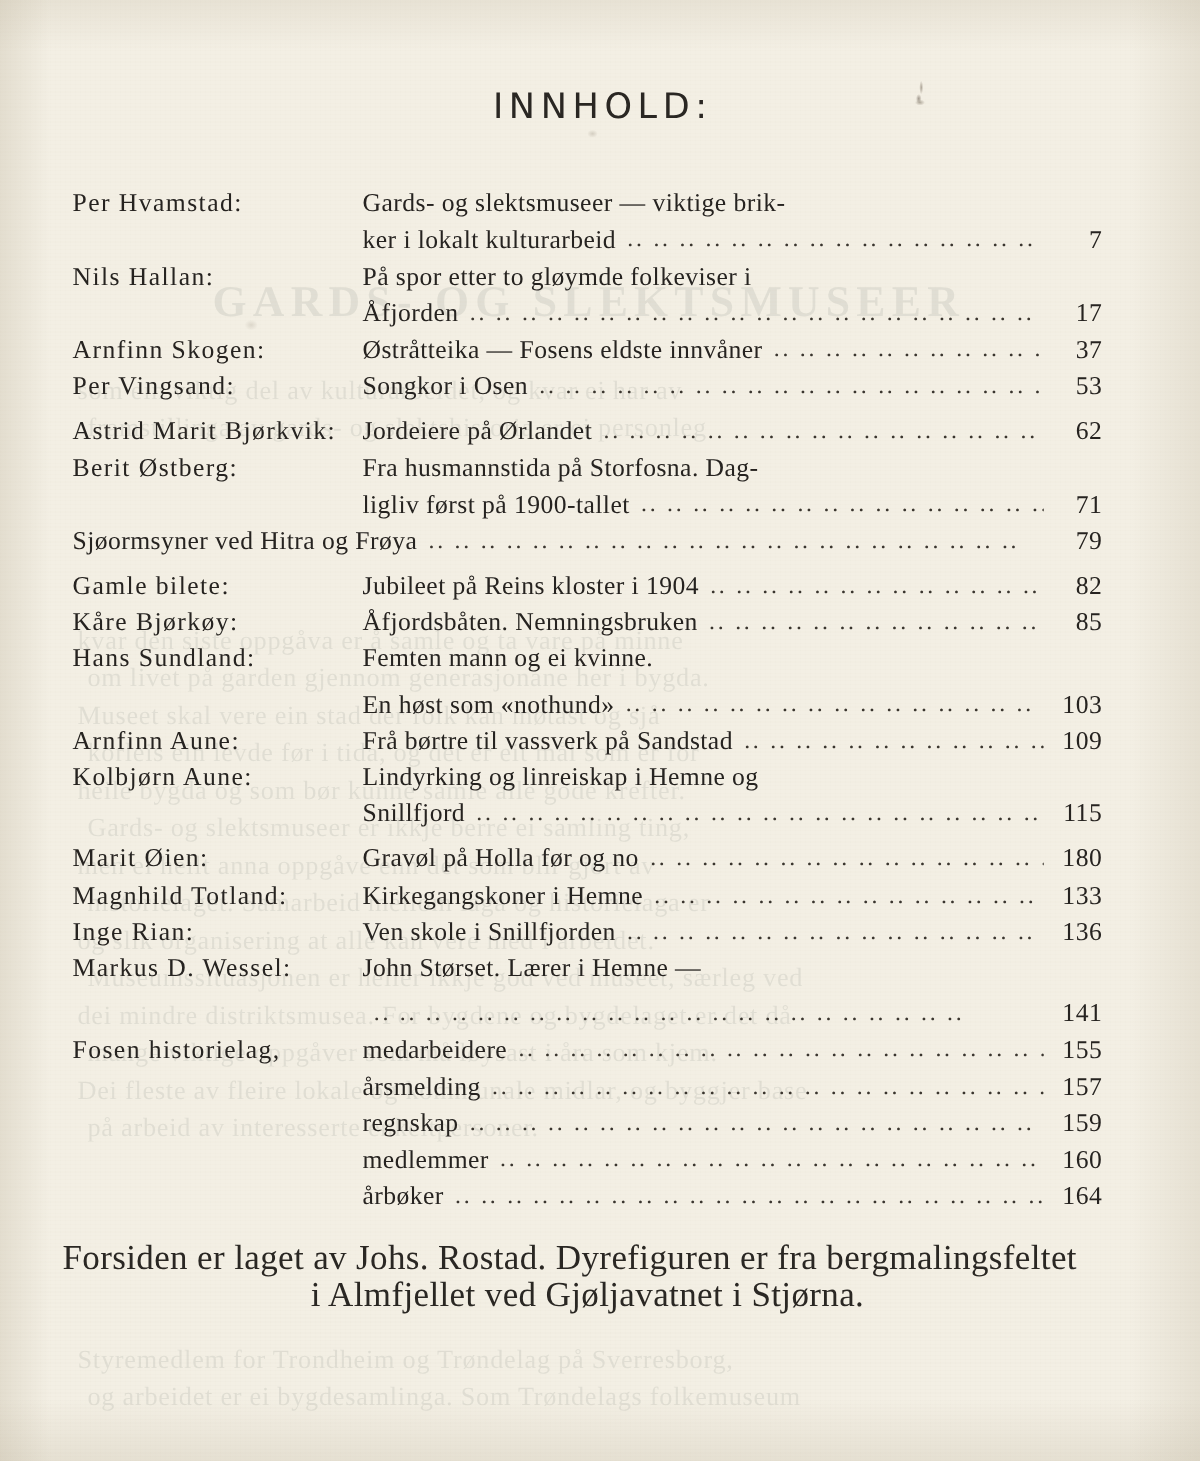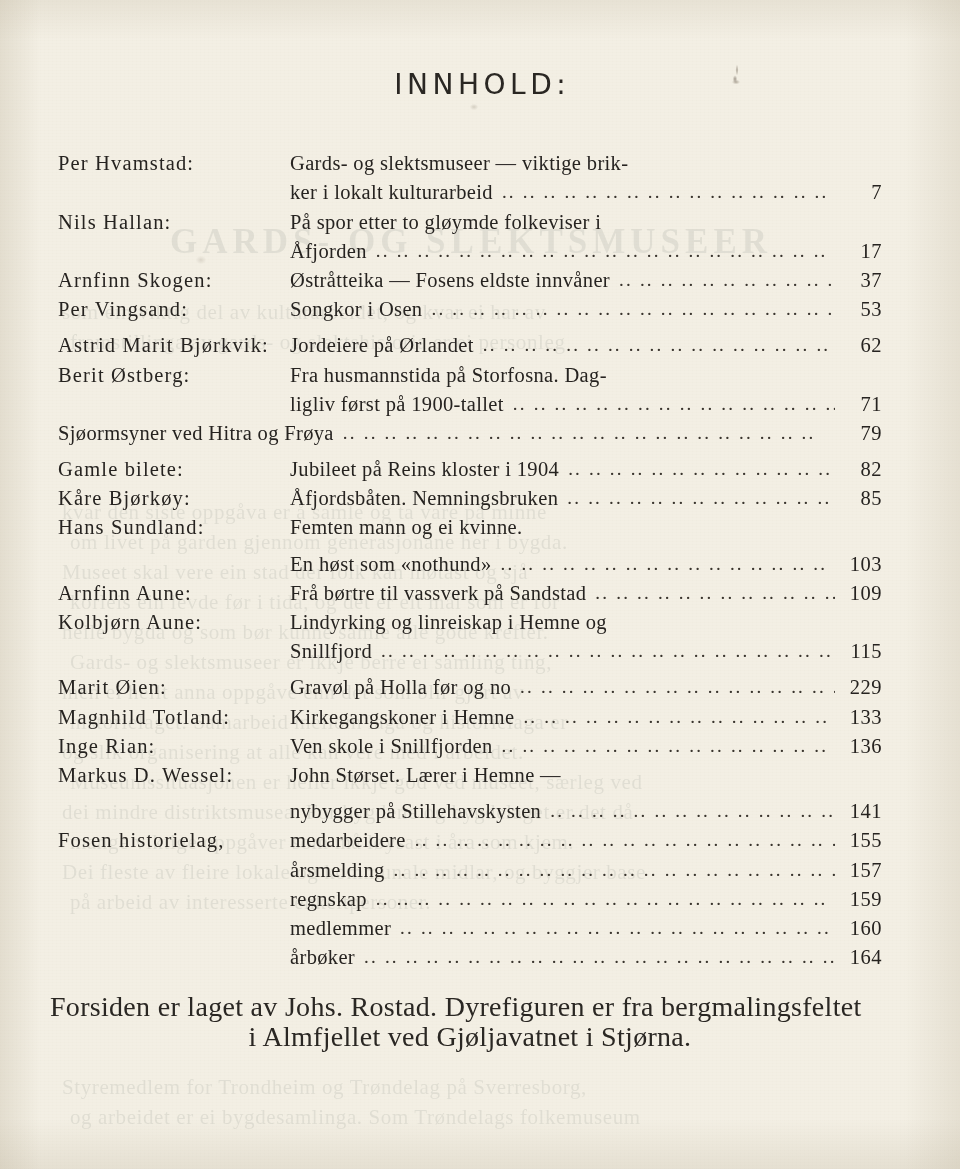--- a/index.html
+++ b/index.html
@@ -367,21 +367,21 @@
           <span class="title-text">Snillfjord</span>
           <span class="leader">.. .. .. .. .. .. .. .. .. .. .. .. .. .. .. .. .. .. .. .. .. .. ..</span>
           <span class="page-no">115</span>
         </div>
       </div>
       <div class="row gap-sm">
         <div class="author">Marit Øien:</div>
         <div class="title-cell">
           <span class="title-text">Gravøl på Holla før og no</span>
           <span class="leader">.. .. .. .. .. .. .. .. .. .. .. .. .. .. .. .. .. .. .. .. .. .. ..</span>
-          <span class="page-no">229</span>
+          <span class="page-no">180</span>
         </div>
       </div>
       <div class="row">
         <div class="author">Magnhild Totland:</div>
         <div class="title-cell">
           <span class="title-text">Kirkegangskoner i Hemne</span>
           <span class="leader">.. .. .. .. .. .. .. .. .. .. .. .. .. .. .. .. .. .. .. .. .. .. ..</span>
           <span class="page-no">133</span>
         </div>
       </div>
@@ -397,21 +397,20 @@
         <div class="author">Markus D. Wessel:</div>
         <div class="title-cell">
           <span class="title-text">John Størset. Lærer i Hemne —</span>
           <span class="leader">.. .. .. .. .. .. .. .. .. .. .. .. .. .. .. .. .. .. .. .. .. .. ..</span>
           <span class="page-no"></span>
         </div>
       </div>
       <div class="row gap-sm">
         <div class="author">&nbsp;</div>
         <div class="title-cell">
-          <span class="title-text">nybygger på Stillehavskysten</span>
           <span class="leader">.. .. .. .. .. .. .. .. .. .. .. .. .. .. .. .. .. .. .. .. .. .. ..</span>
           <span class="page-no">141</span>
         </div>
       </div>
       <div class="row">
         <div class="author">Fosen historielag,</div>
         <div class="title-cell">
           <span class="title-text">medarbeidere</span>
           <span class="leader">.. .. .. .. .. .. .. .. .. .. .. .. .. .. .. .. .. .. .. .. .. .. ..</span>
           <span class="page-no">155</span>

